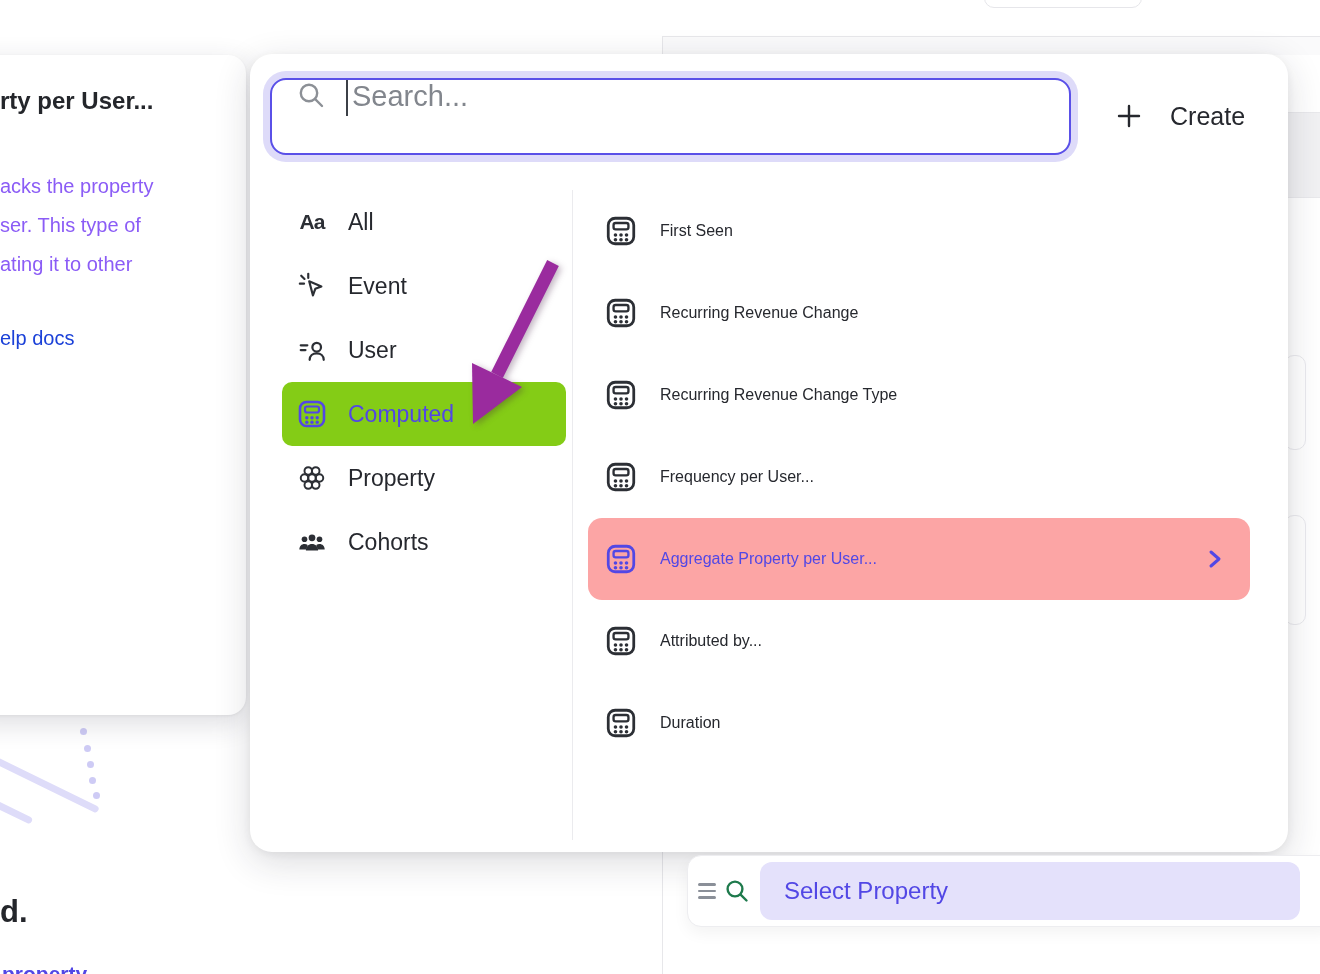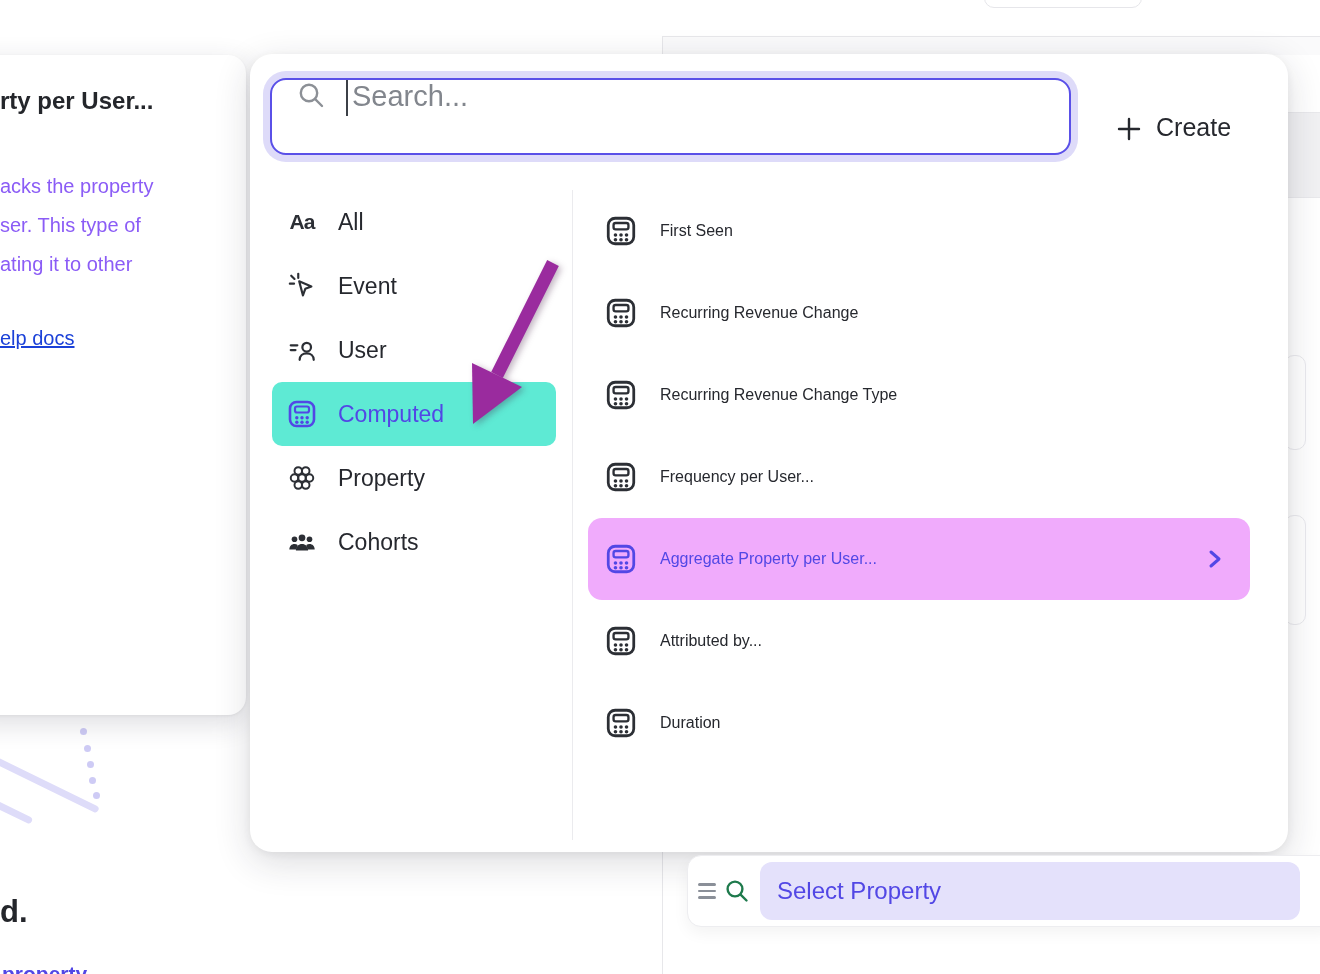--- a/index.html
+++ b/index.html
@@ -19,21 +19,21 @@
     background:#fff; border:1px solid #eaeaee; border-radius:10px; }
   .right-sliver-b { position:absolute; left:1284px; top:515px; width:22px; height:110px;
     background:#fff; border:1px solid #eaeaee; border-radius:10px; }
 
   
   .tooltip-card { position:absolute; left:-36px; top:55px; width:282px; height:660px;
     background:#fff; border-radius:18px;
     box-shadow:0 8px 28px rgba(40,40,60,.16), 0 1px 3px rgba(0,0,0,.06); }
   .tooltip-title { position:absolute; left:36px; top:32px; font-size:24px; font-weight:bold; color:#24262b; white-space:nowrap; }
   .tooltip-body { position:absolute; left:36px; top:112px; font-size:20px; line-height:39px; color:#8b5cf6; white-space:nowrap; }
-  .tooltip-link { position:absolute; left:36px; top:272px; font-size:20px; color:#1b41d8; text-decoration:underline; cursor:pointer; white-space:nowrap; }
+  .tooltip-link { position:absolute; left:36px; top:272px; font-size:20px; color:#1b41d8; cursor:pointer; white-space:nowrap; }
 
   
   .deco-line { position:absolute; height:7px; border-radius:4px; background:#dedcf9; transform-origin:left center; }
   .deco-line.a { left:-6px; top:756px; width:116px; transform:rotate(26deg); }
   .deco-line.b { left:-42px; top:782px; width:82px; transform:rotate(26deg); }
   .deco-dot { position:absolute; width:7px; height:7px; border-radius:50%; background:#cecbf5; }
 
   .bl-heading { position:absolute; left:0; top:894px; font-size:31px; font-weight:bold; color:#24262b; }
   .bl-clip { position:absolute; left:2px; top:961px; width:110px; height:13px; overflow:hidden; }
   .bl-clip span { font-size:21px; line-height:26px; color:#5247e5; font-weight:bold; }
@@ -41,55 +41,55 @@
   
   .popover { position:absolute; left:250px; top:54px; width:1038px; height:798px; background:#fff;
     border-radius:22px; box-shadow:0 10px 36px rgba(30,30,50,.16), 0 2px 8px rgba(0,0,0,.06); }
   .search-wrap { position:absolute; left:20px; top:24px; width:801px; height:77px; background:#fff;
     border:2px solid #5a50e8; border-radius:16px; box-shadow:0 0 0 7px #dedbf9;
     display:flex; align-items:flex-start; padding-left:24px; }
   .search-caret { width:2px; height:36px; background:#3c4047; margin-left:20px; }
   .search-input { flex:1; border:none; outline:none; background:transparent; font-size:29px;
     font-family:"Liberation Sans",sans-serif; color:#26282e; margin-left:4px; min-width:0; }
   .search-input::placeholder { color:#82868d; opacity:1; }
-  .create-btn { position:absolute; left:858px; top:36px; height:52px; display:flex; align-items:flex-end;
-    gap:14px; font-size:25px; color:#26282e; cursor:pointer; padding:0 8px; }
+  .create-btn { position:absolute; left:858px; top:36px; height:52px; display:flex; align-items:center;
+    gap:28px; font-size:25px; color:#26282e; cursor:pointer; padding:0 8px; }
   .col-divider { position:absolute; left:322px; top:136px; width:1px; height:650px; background:#ebebee; }
 
-  .cat-list { position:absolute; left:22px; top:136px; width:284px; }
+  .cat-list { position:absolute; left:32px; top:136px; width:284px; }
   .cat-row { height:64px; display:flex; align-items:center; padding-left:14px; gap:20px;
     border-radius:10px; font-size:23px; color:#26282e; cursor:pointer; }
-  .cat-row.selected { background:#5eead4; color:#5247e5; }
+  .cat-row.selected { background:#84cc16; color:#5247e5; }
   .cat-icon { width:32px; height:32px; display:flex; align-items:center; justify-content:center;
     color:#2c2f35; flex:none; }
   .cat-row.selected .cat-icon { color:#5247e5; }
   .aa-glyph { font-size:21px; font-weight:bold; letter-spacing:-1px; color:#2c2f35; }
 
   .prop-list { position:absolute; left:338px; top:136px; width:662px; }
   .prop-row { height:82px; display:flex; align-items:center; padding-left:16px; gap:22px;
     border-radius:14px; font-size:16px; color:#26282e; cursor:pointer; }
-  .prop-row.highlighted { background:#f0abfc; color:#5247e5; }
+  .prop-row.highlighted { background:#fca5a5; color:#5247e5; }
   .prop-icon { width:34px; height:34px; display:flex; align-items:center; justify-content:center;
     color:#2c2f35; flex:none; }
   .prop-row.highlighted .prop-icon { color:#5247e5; }
   .row-chevron { margin-left:auto; margin-right:28px; display:flex; align-items:center; color:#5247e5; }
 
   
   .anno-arrow { position:absolute; left:440px; top:230px; width:180px; height:210px; z-index:30;
     filter:drop-shadow(3px 2px 3px rgba(60,20,60,.3)); pointer-events:none; }
 
   
   .prop-bar { position:absolute; left:687px; top:855px; width:648px; height:72px; background:#fff;
     border:1px solid #ededf0; border-radius:14px; box-shadow:0 6px 16px rgba(0,0,0,.05);
     display:flex; align-items:center; padding-left:8px; }
   .drag-handle { width:18px; display:flex; flex-direction:column; gap:4px; margin-left:2px; cursor:grab; }
   .drag-handle i { display:block; height:2.5px; background:#8a8f98; border-radius:2px; }
   .green-mag { margin-left:8px; flex:none; }
   .select-pill { margin-left:10px; width:540px; height:58px; background:#e4e1fb; border-radius:12px;
-    display:flex; align-items:center; padding-left:17px; font-size:24px; color:#5247e5; cursor:pointer; }
+    display:flex; align-items:center; padding-left:24px; font-size:24px; color:#5247e5; cursor:pointer; }
 </style>
 </head>
 <body>
 
 <div class="stage">
 
   <div class="bg-strip"></div>
   <div class="bg-hline"></div>
   <div class="bg-vline"></div>
   <div class="top-right-sliver"></div>

